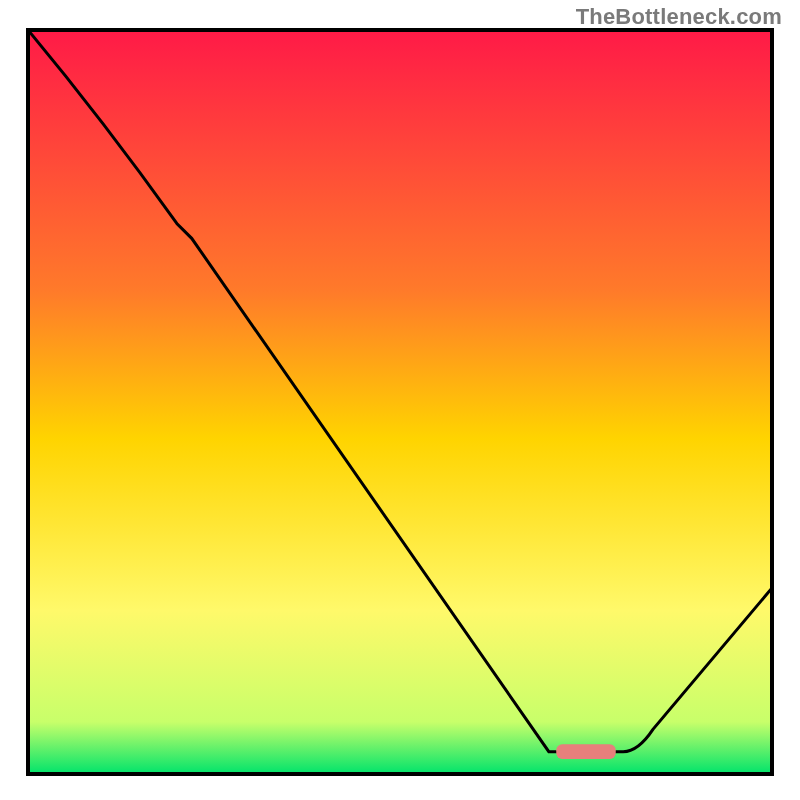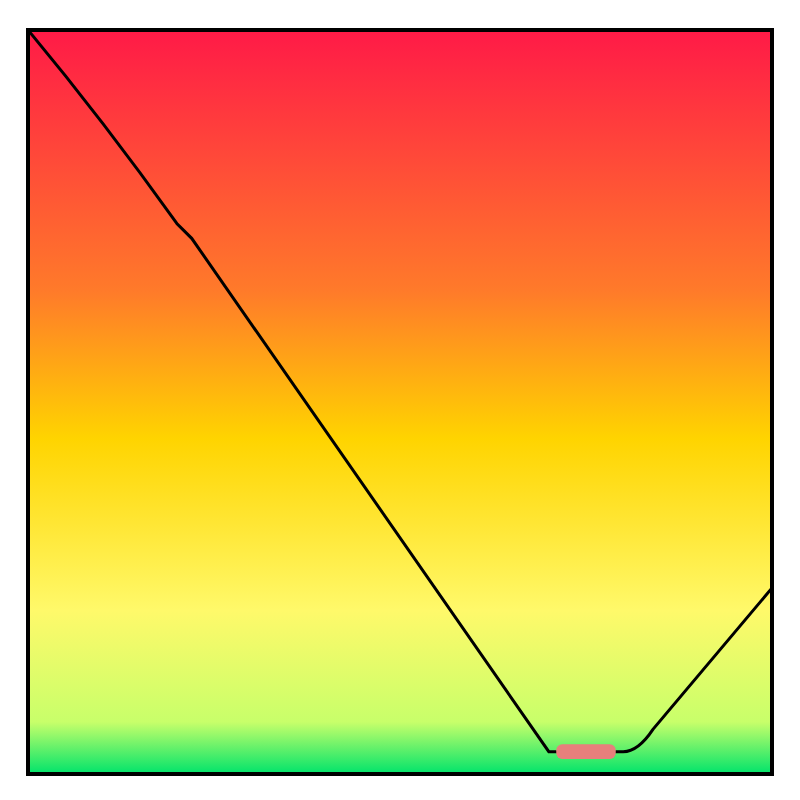--- a/index.html
+++ b/index.html
@@ -25,20 +25,21 @@
     letter-spacing: 0.2px;
   }
   svg {
     display: block;
   }
 </style>
 </head>
 <body>
 <div class="container">
 
+<div class="attribution">TheBottleneck.com</div>
 
 <svg id="chart-svg" width="800" height="800" viewBox="0 0 800 800">
   <defs>
     <linearGradient id="bg-grad" x1="0" y1="0" x2="0" y2="1">
           <stop offset="0%" stop-color="#ff1a47"></stop>
           <stop offset="35%" stop-color="#ff7a2a"></stop>
           <stop offset="55%" stop-color="#ffd400"></stop>
           <stop offset="78%" stop-color="#fff96a"></stop>
           <stop offset="93%" stop-color="#c8ff6a"></stop>
           <stop offset="100%" stop-color="#00e36b"></stop>

